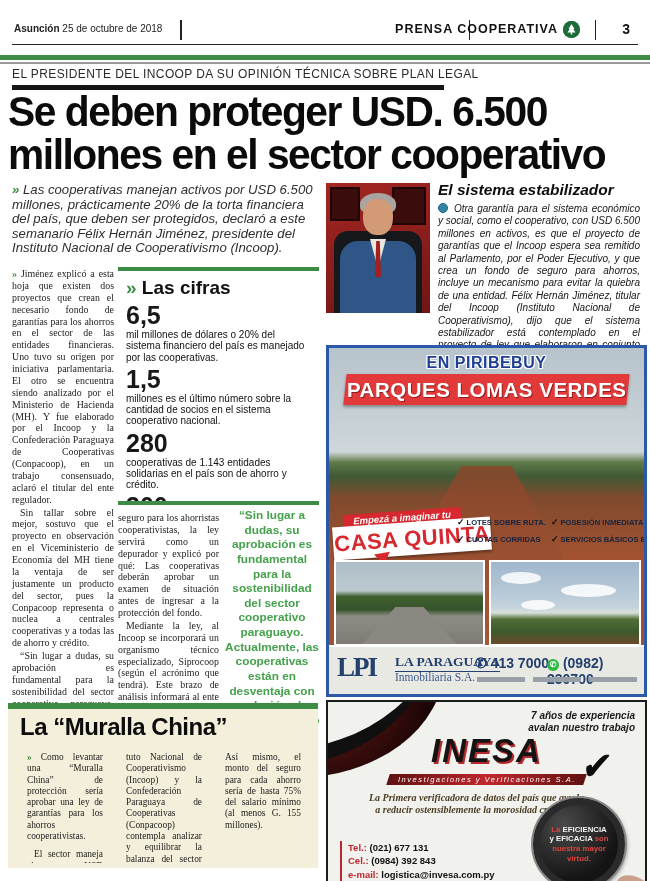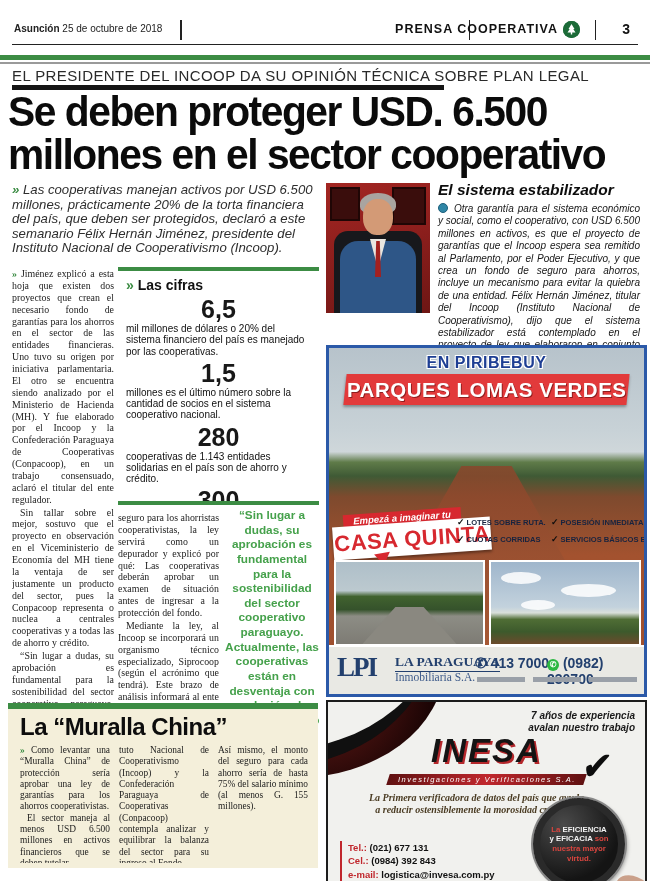--- a/index.html
+++ b/index.html
@@ -9,38 +9,38 @@
   .masthead{position:absolute;left:12px;right:12px;top:18px;height:26px;border-bottom:1.5px solid #222;}
   .m-date{position:absolute;left:2px;top:5px;font-size:10px;color:#222;}
   .m-date b{font-weight:700;}
   .m-div{position:absolute;top:2px;width:1.5px;height:20px;background:#222;}
   .m-brand{position:absolute;right:80px;top:4px;font-size:12.5px;font-weight:700;letter-spacing:1px;color:#111;}
   .m-logo{position:absolute;right:58px;top:3px;width:17px;height:17px;border-radius:50%;background:#1c6b38;}
   .m-logo svg{display:block;}
   .m-page{position:absolute;right:8px;top:3px;font-size:14px;font-weight:700;}
   .rule-green{position:absolute;left:0;right:0;top:55px;height:5px;background:#3c8c44;}
   .rule-gray{position:absolute;left:0;right:0;top:62px;height:2px;background:#9a9a9a;}
-  .kicker{position:absolute;left:12px;top:67px;font-size:15px;letter-spacing:.4px;color:#2a2a2a;font-weight:400;}
+  .kicker{position:absolute;left:12px;top:67px;font-size:12px;letter-spacing:.4px;color:#2a2a2a;font-weight:400;}
   .kicker-bar{position:absolute;left:12px;top:85px;width:432px;height:5px;background:#151515;}
   .headline{position:absolute;left:8px;top:90px;width:640px;font-size:42px;line-height:43px;font-weight:700;
             letter-spacing:-1.5px;color:#0b0b0b;transform:scaleX(.97);transform-origin:left;}
   
   .chev{color:#3c8c44;font-weight:700;}
   .lead{position:absolute;left:12px;top:183px;width:304px;font-size:13.2px;line-height:1.1;color:#2e2e2e;font-style:italic;}
   .serifcol{position:absolute;font-family:"Liberation Serif",serif;font-size:9.9px;line-height:1.2;
             text-align:justify;color:#1c1c1c;overflow:hidden;}
   .serifcol p{margin:0 0 1px 0;}
   .serifcol p + p{text-indent:8px;}
   #col1{left:12px;top:268px;width:102px;height:468px;}
   #col2{left:118px;top:512px;width:101px;height:225px;}
   
   .cifras{position:absolute;left:118px;top:267px;width:201px;height:238px;border-top:4px solid #3c8c44;
           border-bottom:4px solid #3c8c44;background:#fff;padding:4px 8px;box-sizing:border-box;overflow:hidden;}
-  .cifras-title{font-size:14px;font-weight:800;color:#111;margin:2px 0 0 0;}
-  .cifra-num{font-size:25px;font-weight:800;text-align:center;color:#181818;margin-top:3px;line-height:1.05;}
+  .cifras-title{font-size:19px;font-weight:800;color:#111;margin:2px 0 0 0;}
+  .cifra-num{font-size:25px;font-weight:800;text-align:left;color:#181818;margin-top:3px;line-height:1.05;}
   .cifra-txt{font-size:10px;line-height:1.12;color:#101010;margin-top:1px;}
   
   .pullquote{position:absolute;left:224px;top:508px;width:96px;font-size:11.8px;line-height:1.24;font-weight:700;
              color:#45a14b;text-align:center;}
   
   .photo{position:absolute;left:326px;top:183px;width:104px;height:130px;overflow:hidden;
          background:linear-gradient(160deg,#a32622 0%,#8e1f1d 45%,#6e1614 100%);}
   .ph-frame{position:absolute;background:#3a0d0c;border:2px solid #1f0605;}
   .ph-hair{position:absolute;left:34px;top:10px;width:36px;height:22px;border-radius:50% 50% 40% 40%;background:#9a9franc;}
   .ph-hair{background:#a9a4a0;}
@@ -99,21 +99,21 @@
       text-align:center;line-height:12px;vertical-align:1px;}
   .lpi-bars{position:absolute;left:148px;top:30px;width:160px;height:6px;display:flex;gap:8px;}
   .lpi-bars i{flex:1;background:#9aa0a8;height:5px;display:block;}
   
   .muralla{position:absolute;left:8px;top:703px;width:310px;height:165px;background:#f4efda;}
   .mu-bar{height:6px;background:#3c8c44;}
   .mu-title{margin:4px 0 2px 12px;font-size:24px;font-weight:800;letter-spacing:-.5px;color:#0d0d0d;}
   .mu-cols{display:flex;gap:9px;padding:2px 10px 0 12px;}
   .mu-col{width:94px;font-family:"Liberation Serif",serif;font-size:9.4px;line-height:1.2;text-align:justify;
           color:#1c1c1c;height:118px;overflow:hidden;}
-  .mu-col p{margin:0;}
+  .mu-col p{margin:7px;}
   .mu-col p + p{text-indent:7px;}
   
   .invesa{position:absolute;left:326px;top:700px;width:321px;height:196px;background:#f1f1ee;border:2px solid #1c1c1c;
           box-sizing:border-box;overflow:hidden;}
   .inv-red{position:absolute;left:-34px;top:-36px;width:150px;height:112px;border-radius:0 0 100% 0;
            background:radial-gradient(circle at 15% 15%,#77201c,#190404 75%);}
   .inv-blk{position:absolute;left:-60px;top:-64px;width:165px;height:130px;border-radius:0 0 100% 0;background:#101010;}
   .inv-cut{position:absolute;left:-52px;top:-92px;width:168px;height:140px;border-radius:0 0 100% 0;background:#f1f1ee;}
   .inv-exp{position:absolute;right:10px;top:8px;text-align:right;font-size:10px;font-weight:700;font-style:italic;color:#1a1a1a;line-height:1.2;}
   .inv-logo{position:absolute;left:0;right:0;top:30px;text-align:center;font-size:33px;font-weight:800;font-style:italic;

